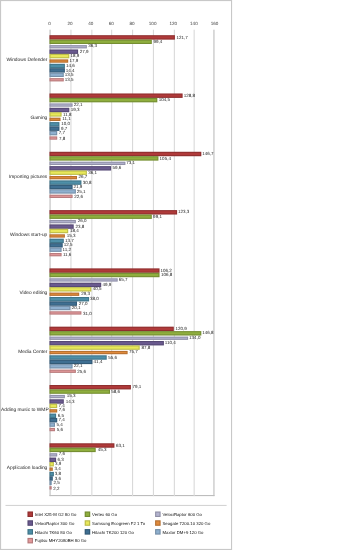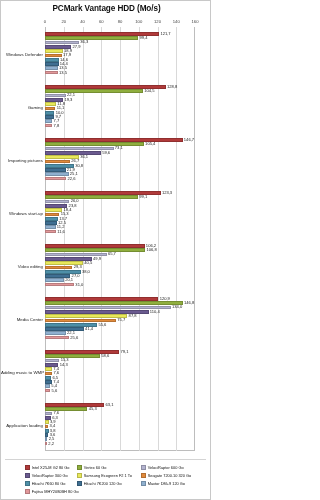--- a/index.html
+++ b/index.html
@@ -126,21 +126,20 @@
     left:4px;right:4px;
     height:1px;
     background:#d4d4d4;
   }
 </style>
 </head>
 <body>
 
 <div id="chart-root">
 
-  <div class="chart-title">PCMark Vantage HDD (Mo/s)</div>
 
   <div class="axis-top">
       <div class="tick-label" style="left: 0px;">0</div>
       <div class="tick-label" style="left: 18.75px;">20</div>
       <div class="tick-label" style="left: 37.5px;">40</div>
       <div class="tick-label" style="left: 56.25px;">60</div>
       <div class="tick-label" style="left: 75px;">80</div>
       <div class="tick-label" style="left: 93.75px;">100</div>
       <div class="tick-label" style="left: 112.5px;">120</div>
       <div class="tick-label" style="left: 131.25px;">140</div>

